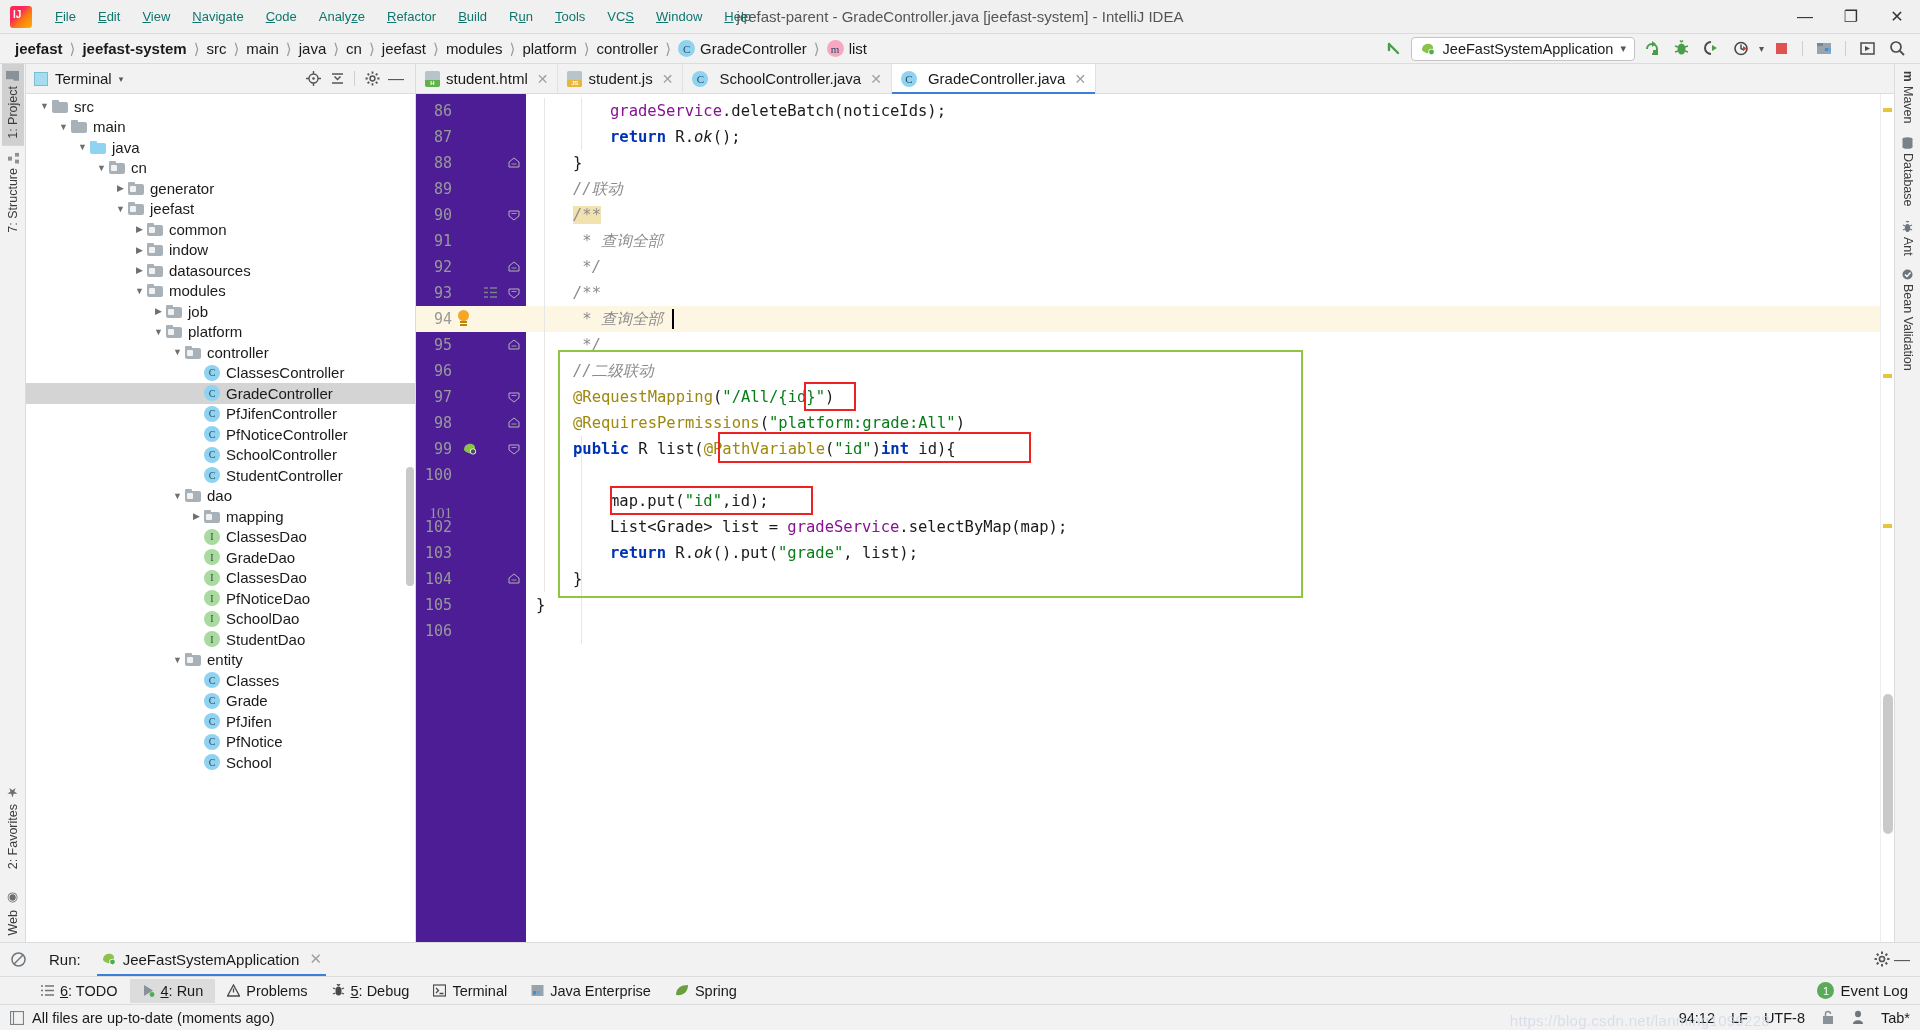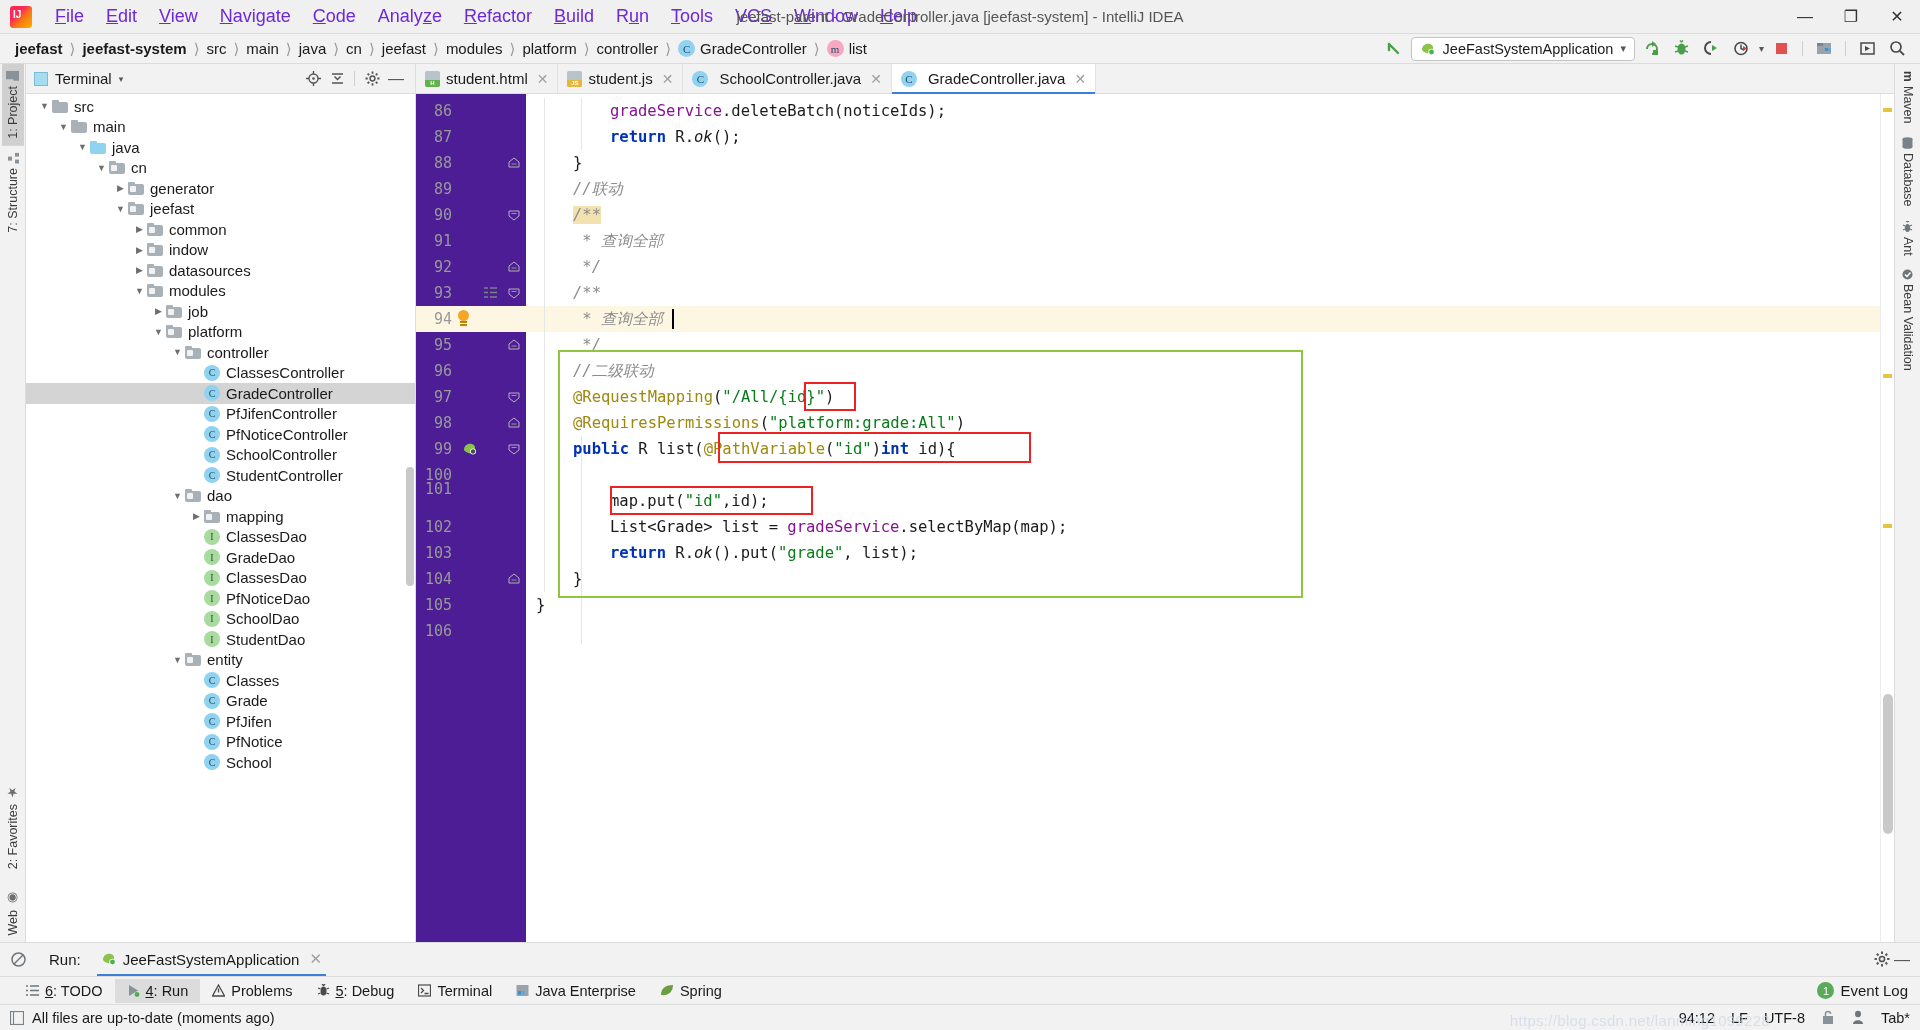--- a/index.html
+++ b/index.html
@@ -16,21 +16,21 @@
   .titlebar {
     height:34px; background:#f0f0f0; display:flex; align-items:center;
     border-bottom:1px solid #dcdcdc; position:relative;
   }
   .ij-logo { width:22px; height:22px; margin:0 12px 0 10px; border-radius:3px;
      background:linear-gradient(135deg,#fe2857 0%,#fe2857 35%,#f97a12 60%,#ffb100 100%);
      position:relative; }
   .ij-logo::after{ content:"IJ"; position:absolute; left:3px; top:3px; font-size:10px;
      color:#fff; font-weight:bold; font-family:"Liberation Sans",sans-serif; }
   .menubar { display:flex; align-items:center; gap:0px; }
-  .menu-item { padding:4px 11px; font-size:18px; color:#6d28d9; cursor:default; white-space:nowrap;}
+  .menu-item { padding:4px 11px; font-size:13px; color:#0f766e; cursor:default; white-space:nowrap;}
   .menu-item u { text-decoration:underline; }
   .win-title { position:absolute; left:0; right:0; text-align:center; font-size:15px;
      color:#555; pointer-events:none; }
   .win-btns { margin-left:auto; display:flex; align-items:center; z-index:2;}
   .win-btn { width:46px; height:34px; display:flex; align-items:center; justify-content:center;
      font-size:16px; color:#333; }
 
   
   .navbar { height:30px; background:#f2f2f2; display:flex; align-items:center;
      border-bottom:1px solid #dcdcdc; padding-left:12px; }
@@ -160,21 +160,21 @@
   .runwin .lbl { font-size:15px; margin:0 10px 0 22px;}
   .run-tab { display:flex; align-items:center; gap:6px; font-size:15px; position:relative;
      padding:7px 10px 8px; }
   .run-tab::after { content:""; position:absolute; left:6px; right:6px; bottom:0; height:2px;
      background:#3c7fd6; }
   .run-tab .x { color:#a0a0a0; margin-left:4px; }
   .runwin-actions { margin-left:auto; display:flex; gap:4px; padding-right:10px; color:#555;}
 
   
   .bottombar { height:28px; background:#f2f2f2; border-top:1px solid #dcdcdc;
-     display:flex; align-items:center; padding-left:14px; }
+     display:flex; align-items:center; padding-left:29px; }
   .btab { display:flex; align-items:center; gap:6px; font-size:14.5px; padding:4px 12px;
      color:#1a1a1a; }
   .btab.active { background:#dcdcdc; }
   .btab u { text-decoration:underline; }
   .bottom-right { margin-left:auto; display:flex; align-items:center; gap:6px; padding-right:12px;}
   .evt-badge { width:17px; height:17px; border-radius:50%; background:#5aaa5a; color:#fff;
      font-size:11px; display:flex; align-items:center; justify-content:center; }
 
   
   .statusbar { height:26px; background:#f2f2f2; border-top:1px solid #dcdcdc;
@@ -706,21 +706,21 @@
               </svg>
             </div>
             <div class="gmark" style="left: 46px; top: 347px;">
               <svg width="16" height="16" viewBox="0 0 16 16">
                 <path d="M2 9 C2 4 6 2 10 3 C13 4 14 7 12 10 C10 13 5 13 2 9 Z" fill="#8bc34a"></path>
                 <circle cx="11" cy="10.5" r="3" fill="#fff"></circle>
                 <circle cx="11" cy="10.5" r="2.2" fill="#4a4a4a"></circle>
               </svg>
             </div>
             <div class="ln" style="top: 368px; line-height: 26px;">100</div>
-            <div class="ln" style="top: 382px; line-height: 26px;">101</div>
+            <div class="ln" style="top: 406px; line-height: 26px; font-family: Liberation Serif, serif;">101</div>
             <div class="ln" style="top: 420px; line-height: 26px;">102</div>
             <div class="ln" style="top: 446px; line-height: 26px;">103</div>
             <div class="ln" style="top: 472px; line-height: 26px;">104</div>
             <div class="fold-ic" style="top: 479px;">
               <svg width="12" height="12" viewBox="0 0 12 12">
                 <path d="M1 10 h10 v-5 l-5 -4 -5 4 Z" fill="none" stroke="#b4b4b4" stroke-width="1"></path>
                 <path d="M3.5 7 h5" stroke="#9a9a9a" stroke-width="1"></path>
               </svg>
             </div>
             <div class="ln" style="top: 498px; line-height: 26px;">105</div>

